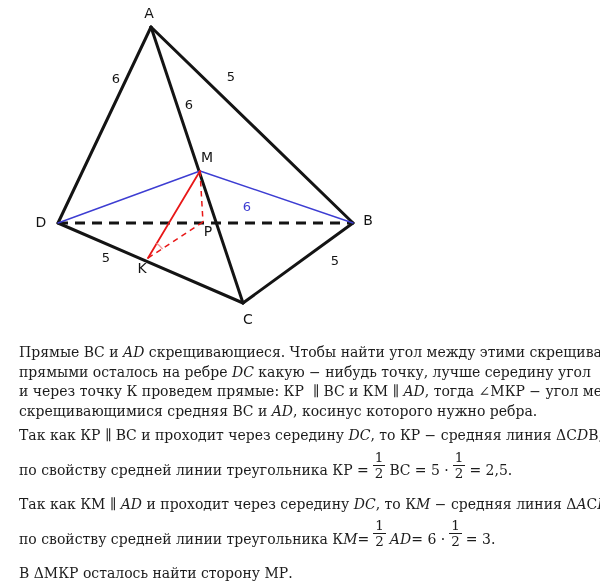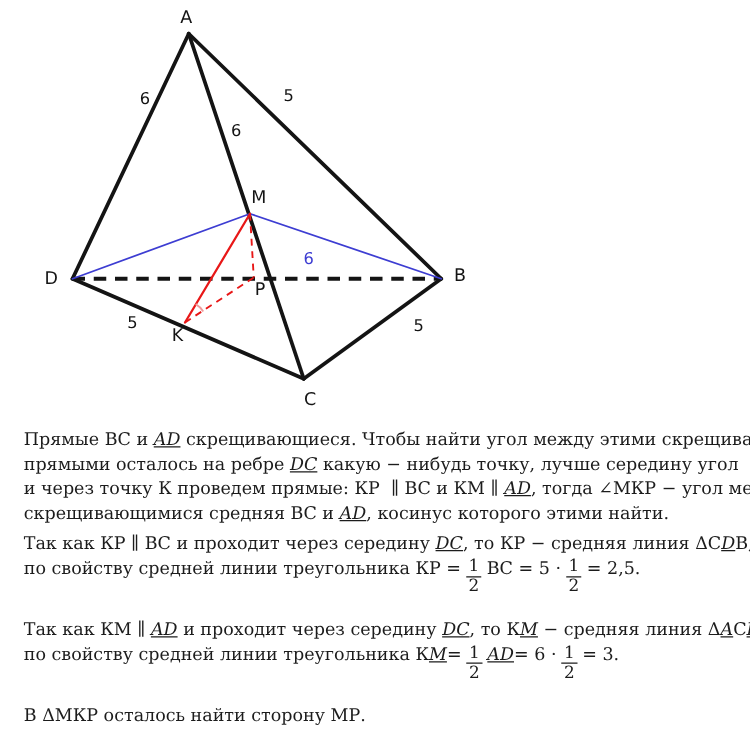--- a/index.html
+++ b/index.html
@@ -19,22 +19,22 @@
 
   .vlabel { font-family:"DejaVu Sans", sans-serif; font-size:14px; fill:#141414; text-anchor:middle; }
   .elabel { font-family:"DejaVu Sans", sans-serif; font-size:13px; text-anchor:middle; }
 
   
   .solution { position:absolute; left:19px; top:343px; width:566px; font-size:14px; }
   .para { margin:0; padding:0; }
   .para + .para { margin-top:5px; }
   .para.gap-big  { margin-top:14px; }
   .line { display:block; line-height:19.6px; white-space:nowrap; }
-  .line.formula { display:flex; align-items:flex-start; height:35px; white-space:nowrap; }
-  .line i { font-style:italic;text-decoration:underline; }
+  .line.formula { display:flex; align-items:flex-end; height:35px; white-space:nowrap; }
+  .line i { font-style:italic; }
   .frac { display:inline-flex; flex-direction:column; align-items:center;
           vertical-align:middle; margin:0 4px; font-size:13.5px; line-height:1.12; }
   .frac .num { display:block; border-bottom:1.2px solid #1c1c1c; padding:0 2px; }
   .frac .den { display:block; padding:0 2px; }
 </style>
 </head>
 <body>
 
 <div class="page">
   <svg class="figure" id="figure" width="600" height="340" viewBox="0 0 600 340">
@@ -62,21 +62,21 @@
       <text x="189" y="109" class="elabel" fill="#141414">6</text>
       <text x="106" y="262" class="elabel" fill="#141414">5</text>
       <text x="335" y="265" class="elabel" fill="#141414">5</text>
       <text x="247" y="211" class="elabel" fill="#3d3dd2">6</text>
     </svg>
   <div class="solution" id="solution">
       <p class="para">
         <span class="line"><span>Прямые ВС и </span><i>AD</i><span> скрещивающиеся. Чтобы найти угол между этими скрещивающимися</span></span>
         <span class="line"><span>прямыми осталось на ребре </span><i>DC</i><span> какую − нибудь точку, лучше середину угол </span></span>
         <span class="line"><span>и через точку К проведем прямые: КР&nbsp; ∥ ВС и КМ ∥ </span><i>AD</i><span>, тогда ∠МКР − угол между</span></span>
-        <span class="line"><span>скрещивающимися средняя ВС и </span><i>AD</i><span>, косинус которого этими найти.</span></span>
+        <span class="line"><span>скрещивающимися средняя ВС и </span><i>AD</i><span>, косинус которого нужно ребра.</span></span>
       </p>
       <p class="para">
         <span class="line"><span>Так как КР ∥ ВС и проходит через середину </span><i>DC</i><span>, то КР − средняя линия ΔC</span><i>D</i><span>B,</span></span>
         <span class="line formula">
           <span>по свойству средней линии треугольника КР = </span>
           <span class="frac">
             <span class="num">1</span>
             <span class="den">2</span>
           </span>
           <span>ВС = 5 · </span>

